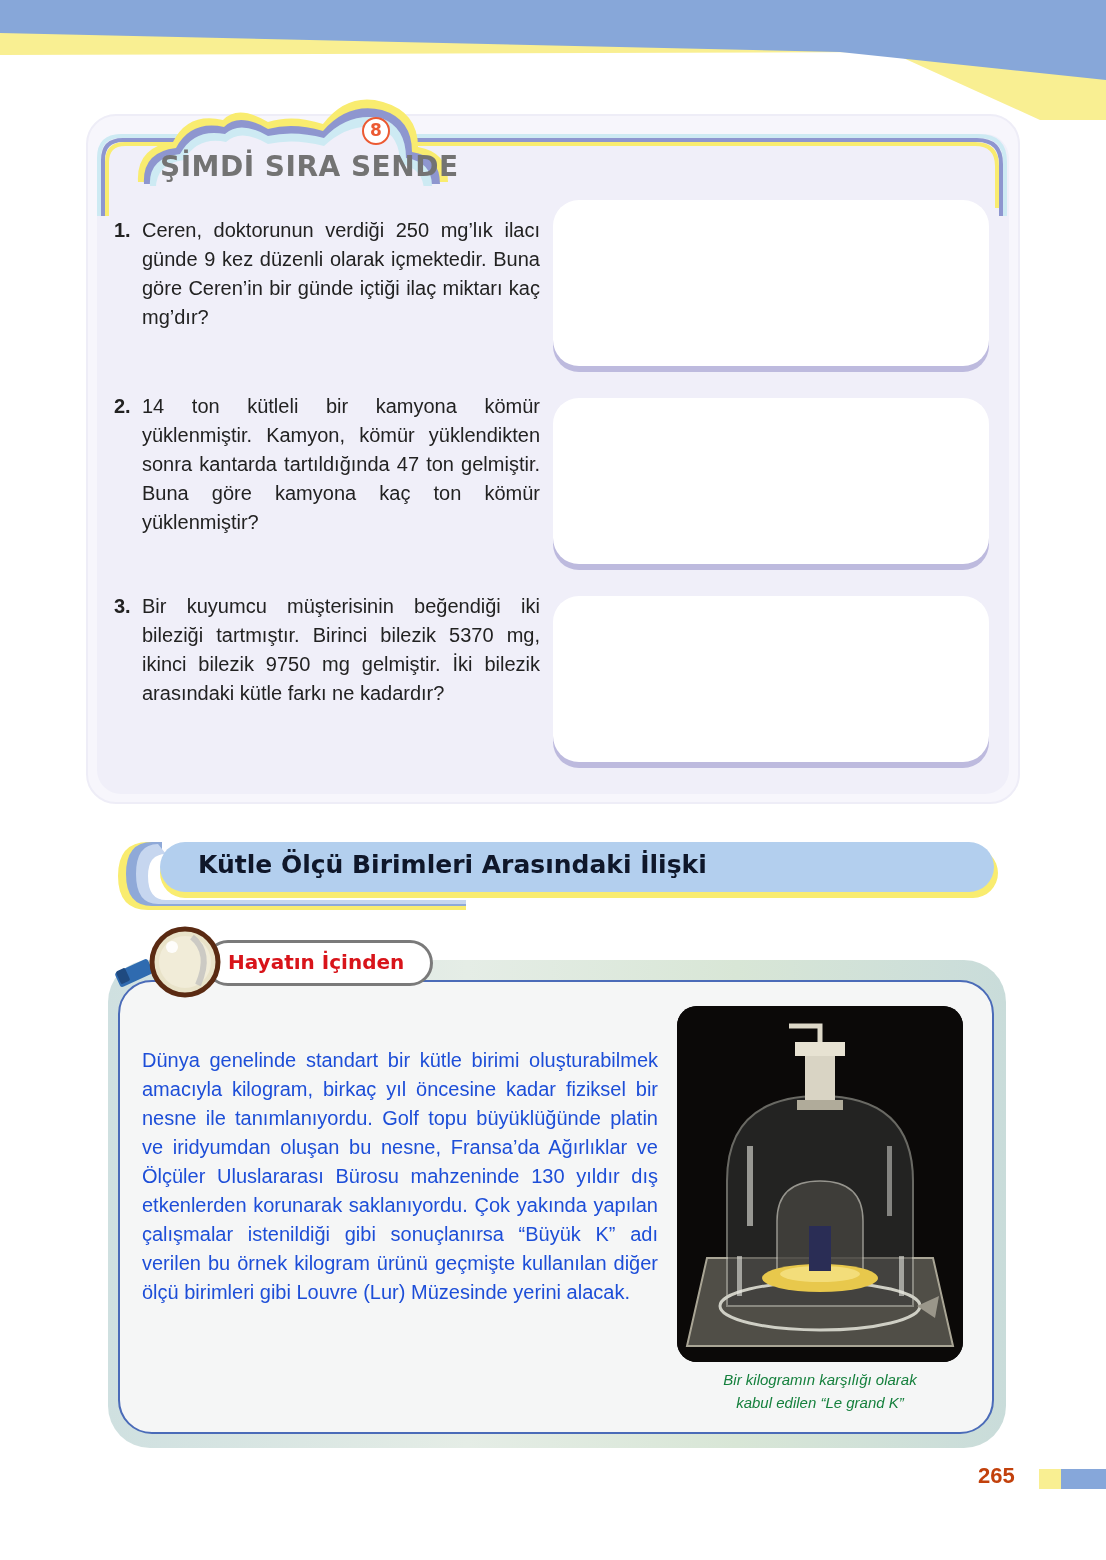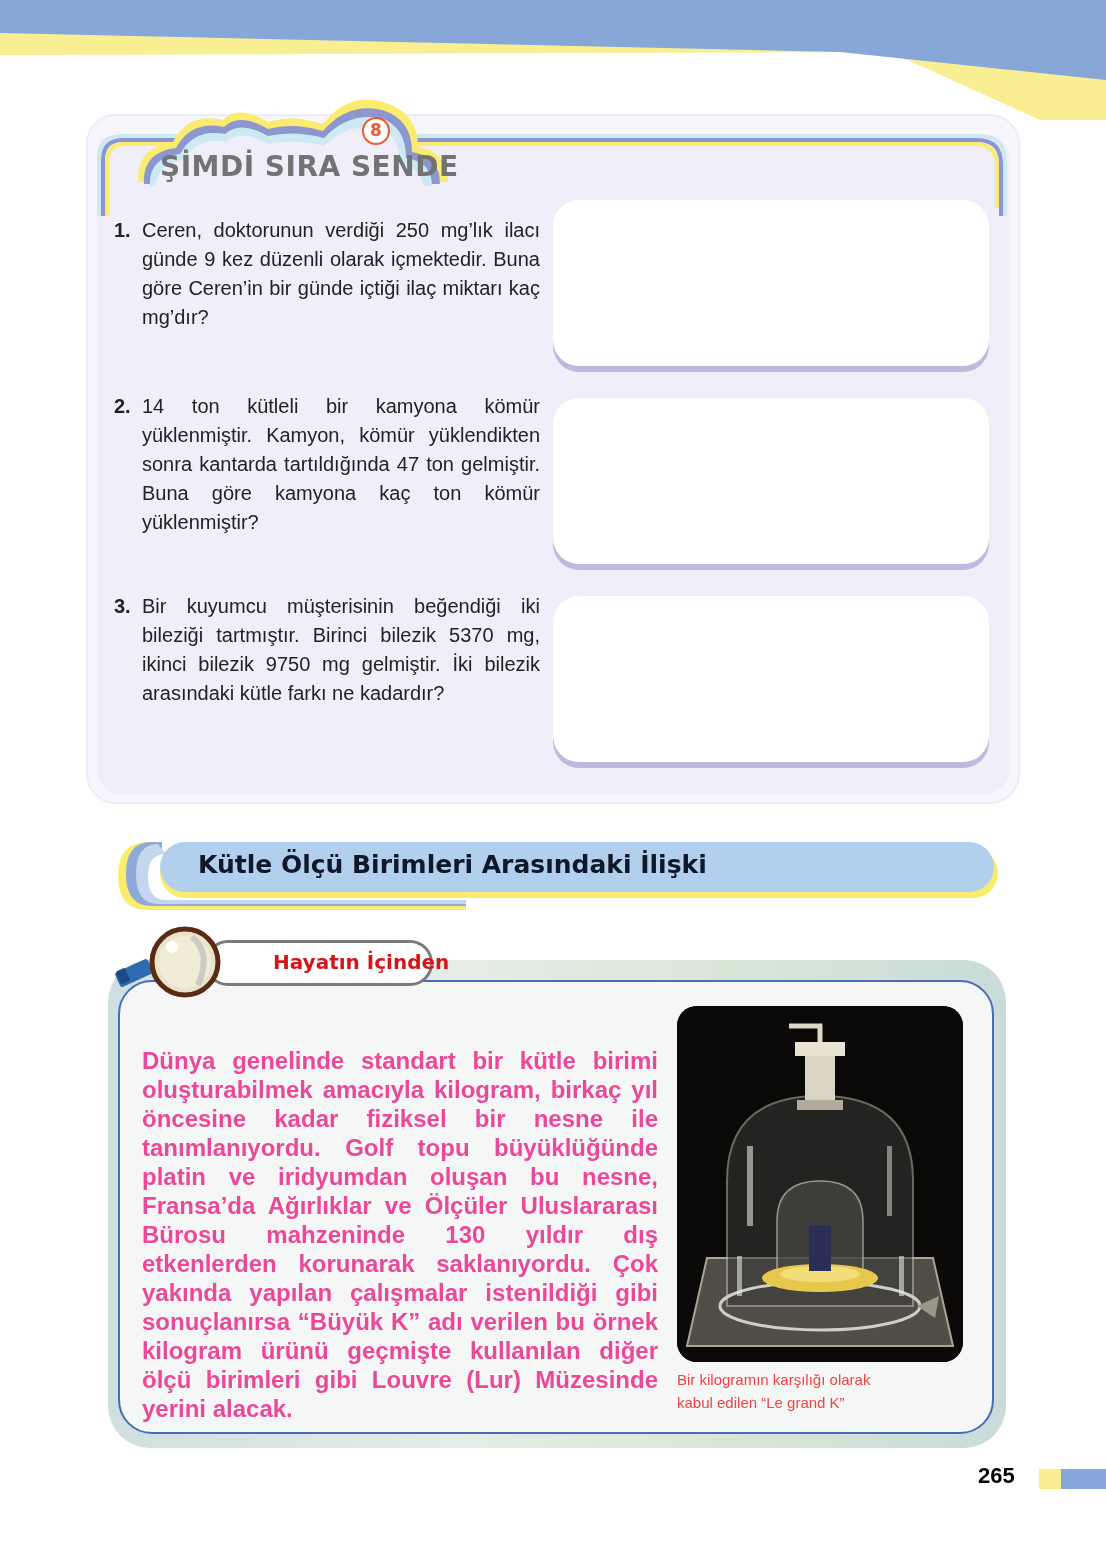--- a/index.html
+++ b/index.html
@@ -37,34 +37,34 @@
                    font-weight:bold; font-size:25px; color:#0f172a; }
 
   
   .life-box-shadow { position:absolute; left:108px; top:960px; width:898px; height:488px; border-radius:42px;
                      background: linear-gradient(90deg, #cfe0e0 0%, #e5ede6 40%, #d8e6d6 70%, #c9dcda 100%); }
   .life-box { position:absolute; left:118px; top:980px; width:876px; height:454px; border-radius:34px;
               background:#f5f6f6; border:2px solid #4a6bb8; box-sizing:border-box; }
   .life-label { position:absolute; left:205px; top:940px; width:228px; height:46px; border-radius:23px;
                 background:#ffffff; border:3px solid #7a7a7a; box-sizing:border-box; }
   .life-label-text { position:absolute; left:228px; top:950px; font-family:"DejaVu Sans", sans-serif;
-                     font-weight:bold; font-size:20px; color:#d8141a;margin-left:45px; }
+                     font-weight:bold; font-size:20px; color:#d8141a; }
   .magnifier { position:absolute; left:110px; top:925px; width:120px; height:75px; }
 
   .life-text { position:absolute; left:142px; top:1046px; width:516px; font-family:"Liberation Sans", sans-serif;
-               font-size:24px; line-height:29px; color:#ec4899; text-align:justify;font-weight:bold; }
+               font-size:20px; line-height:29px; color:#1d4ed8; text-align:justify; }
 
   .photo { position:absolute; left:677px; top:1006px; width:286px; height:356px; border-radius:20px;
            background:#0c0a09; overflow:hidden; }
-  .photo-caption { position:absolute; left:677px; top:1368px; width:286px; text-align:left;
-                   font-family:"Liberation Sans", sans-serif; font-size:15px;
-                   line-height:23px; color:#ef4444; }
+  .photo-caption { position:absolute; left:677px; top:1368px; width:286px; text-align:center;
+                   font-family:"Liberation Sans", sans-serif; font-style:italic; font-size:15px;
+                   line-height:23px; color:#15803d; }
 
   .page-number { position:absolute; left:978px; top:1463px; font-family:"Liberation Sans", sans-serif;
-                 font-weight:bold; font-size:22px; color:#000000; }
+                 font-weight:bold; font-size:22px; color:#c2410c; }
   .footer-yellow { position:absolute; left:1039px; top:1469px; width:22px; height:20px; background:#f9ef92; }
   .footer-blue { position:absolute; left:1061px; top:1469px; width:45px; height:20px; background:#86a7da; }
 </style>
 </head>
 <body>
 
 <svg class="top-banner" viewBox="0 0 1106 120" width="1106" height="120">
   <polygon points="0,0 1106,0 1106,120 1040,120 890,52 0,55" fill="#f9ef92"></polygon>
   <polygon points="0,0 1106,0 1106,80 840,52 0,33" fill="#87a7d9"></polygon>
 </svg>

